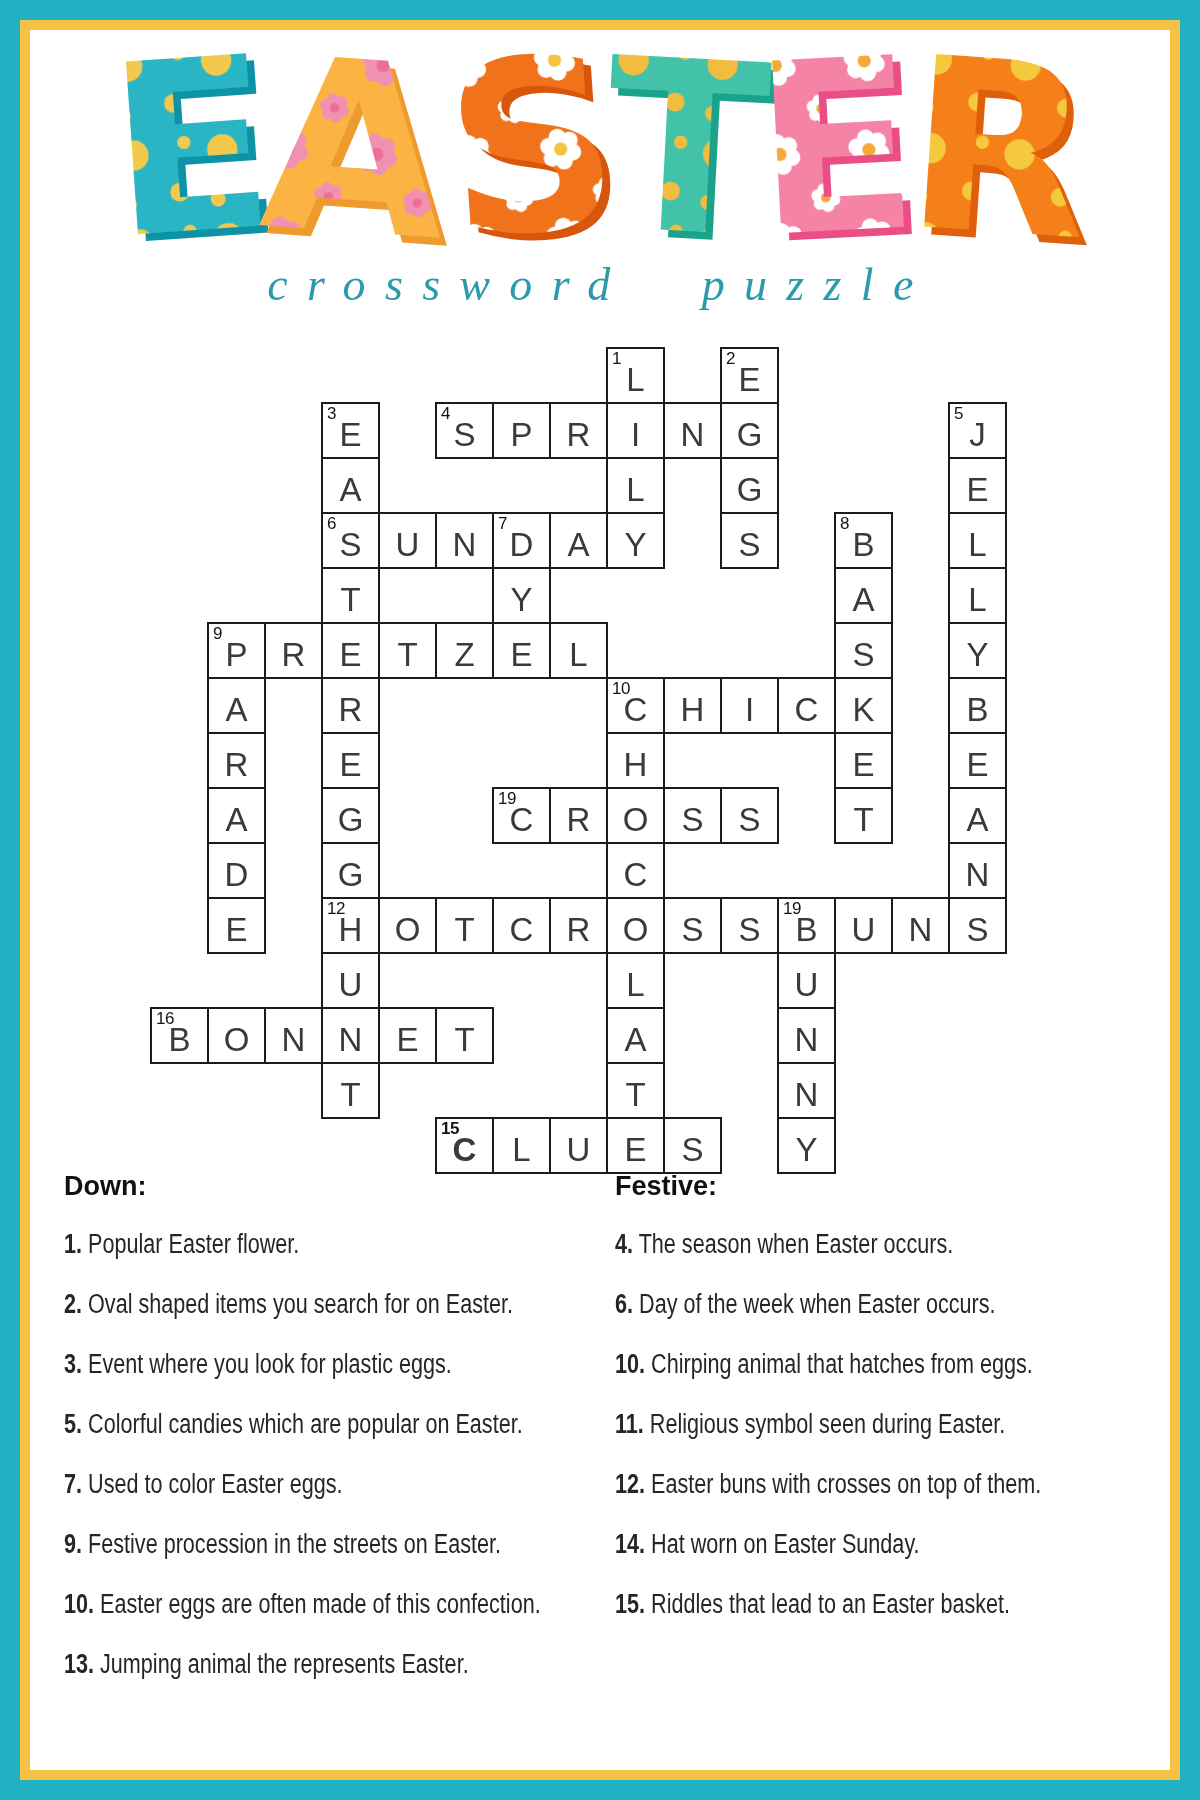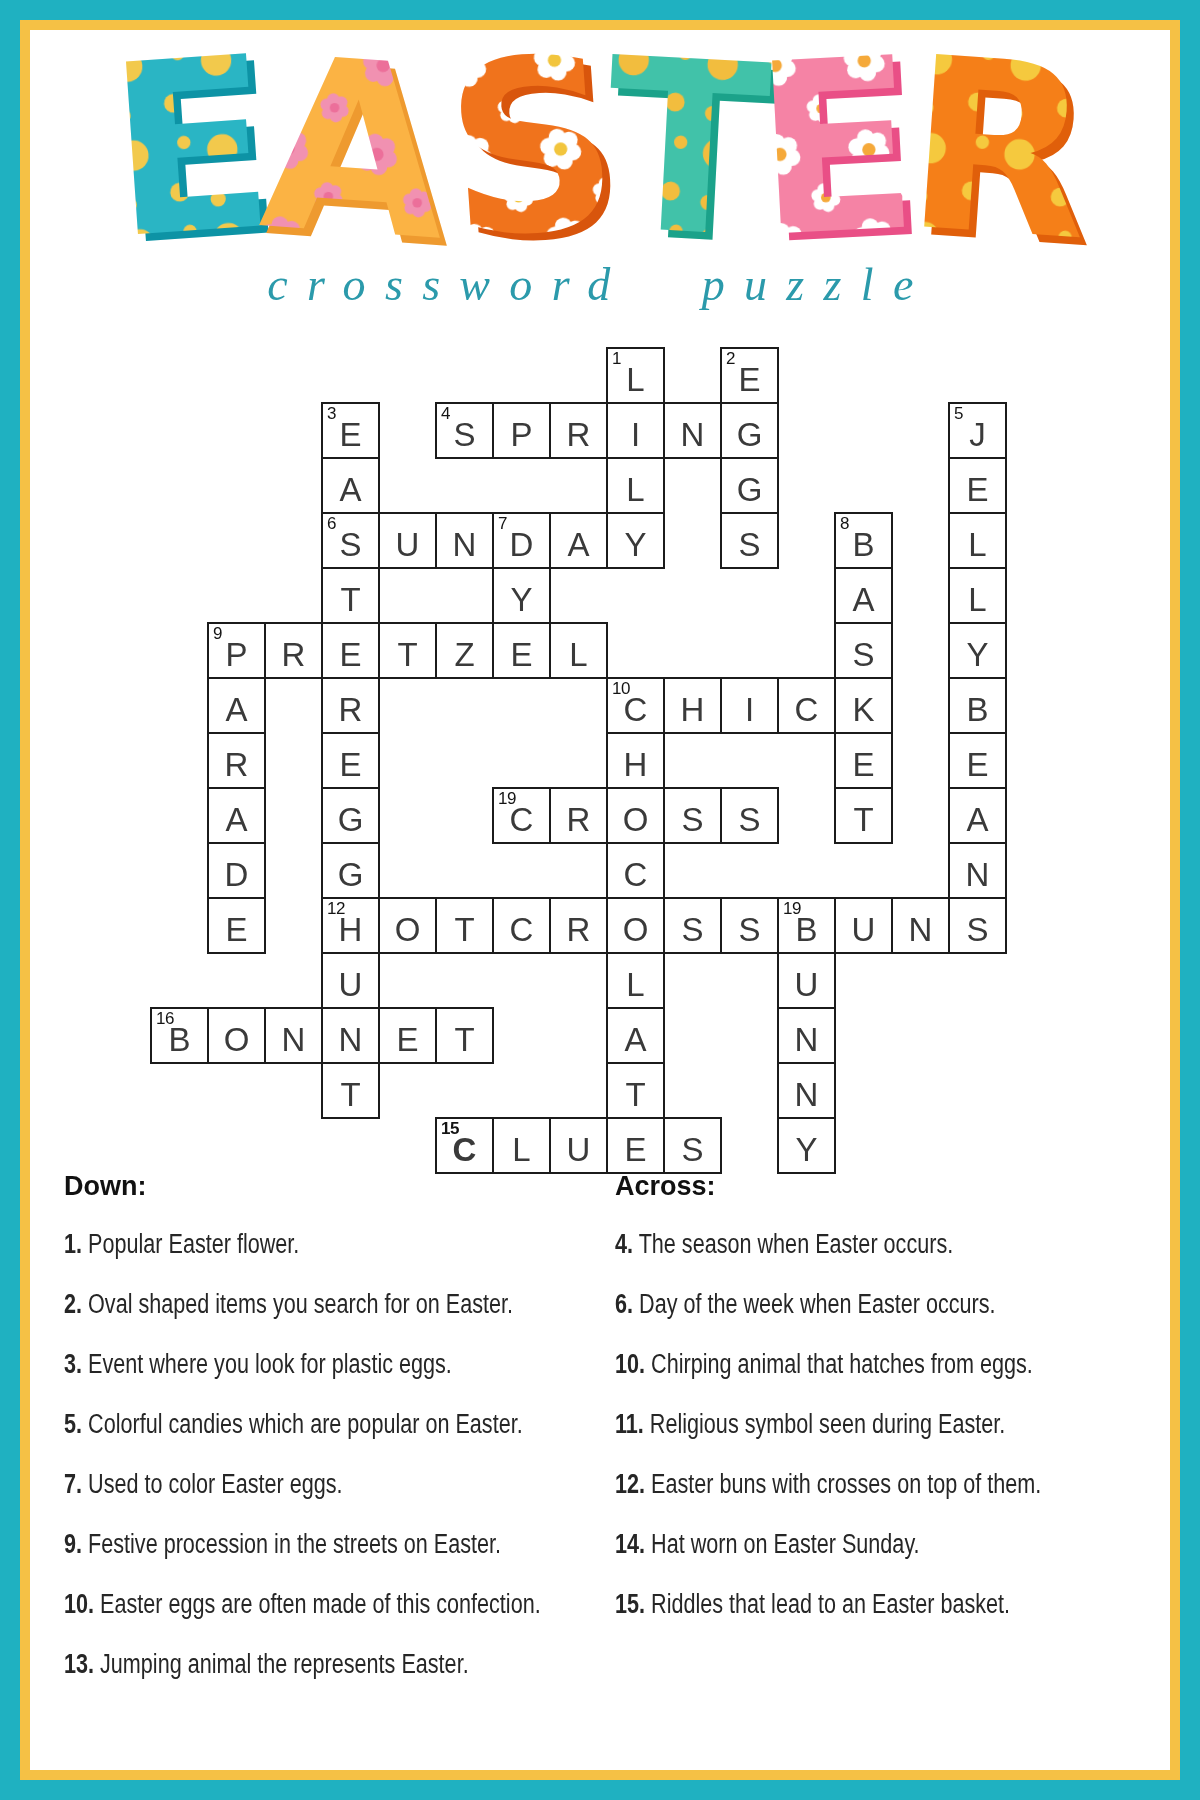--- a/index.html
+++ b/index.html
@@ -480,21 +480,21 @@
         <div class="clue">
           <span class="clue-inner"><span class="clue-num">10.</span><span class="clue-text"> Easter eggs are often made of this confection.</span></span>
         </div>
         <div class="clue">
           <span class="clue-inner"><span class="clue-num">13.</span><span class="clue-text"> Jumping animal the represents Easter.</span></span>
         </div>
       </div>
   </div>
 
   <div class="clues across">
-    <div class="clue-heading">Across:</div>
+    <div class="clue-heading">Festive:</div>
     <div id="across-list">
         <div class="clue">
           <span class="clue-inner"><span class="clue-num">4.</span><span class="clue-text"> The season when Easter occurs.</span></span>
         </div>
         <div class="clue">
           <span class="clue-inner"><span class="clue-num">6.</span><span class="clue-text"> Day of the week when Easter occurs.</span></span>
         </div>
         <div class="clue">
           <span class="clue-inner"><span class="clue-num">10.</span><span class="clue-text"> Chirping animal that hatches from eggs.</span></span>
         </div>

